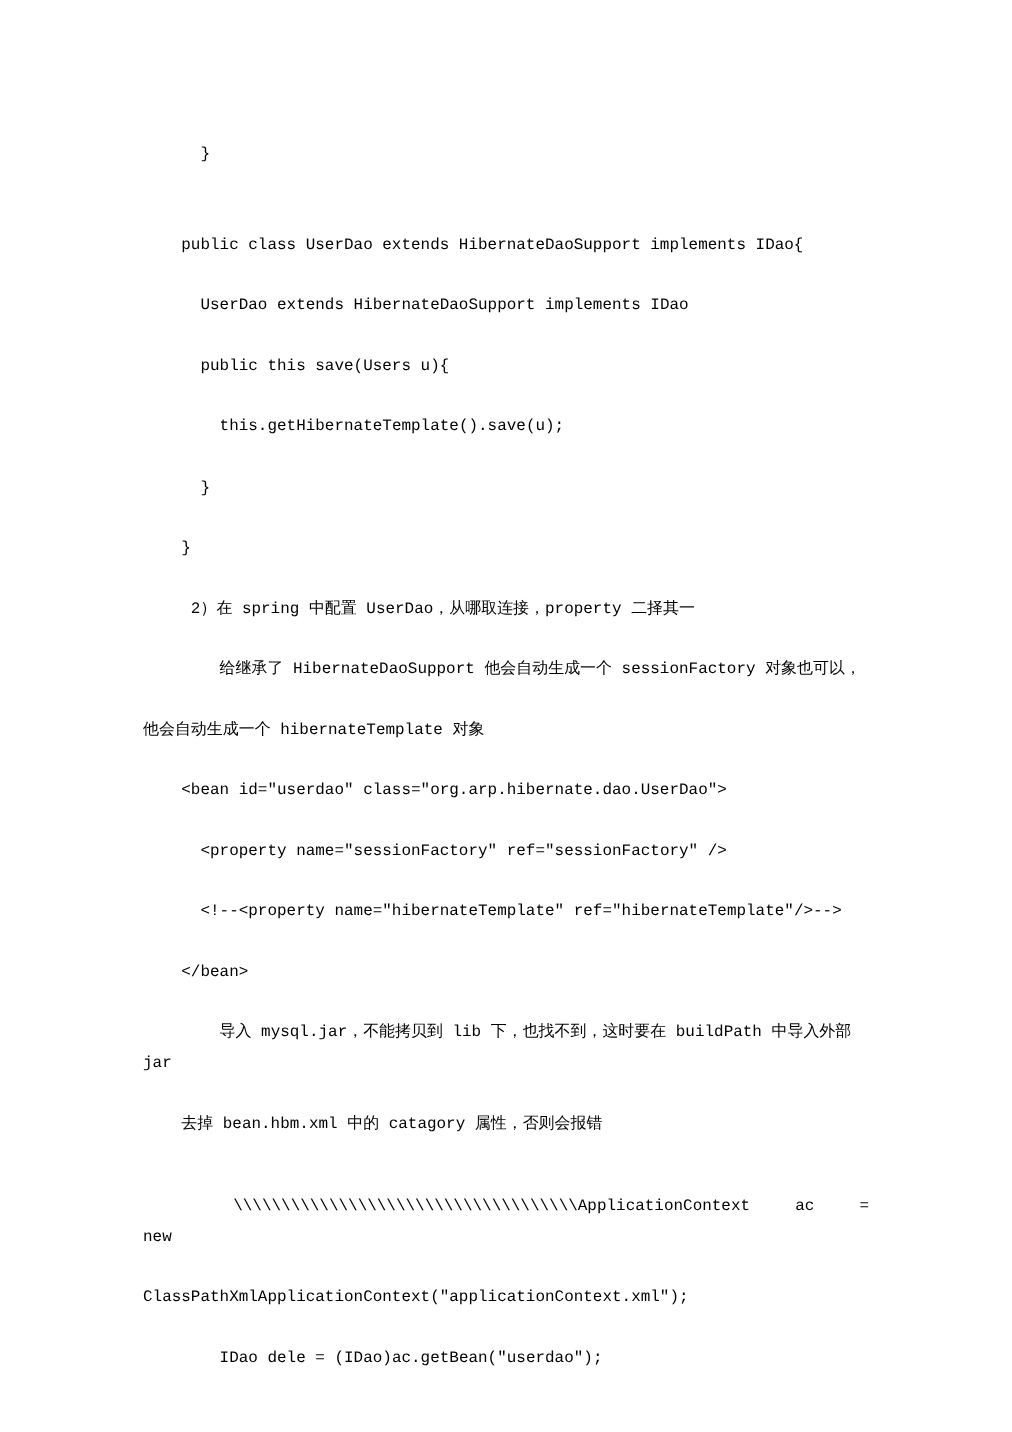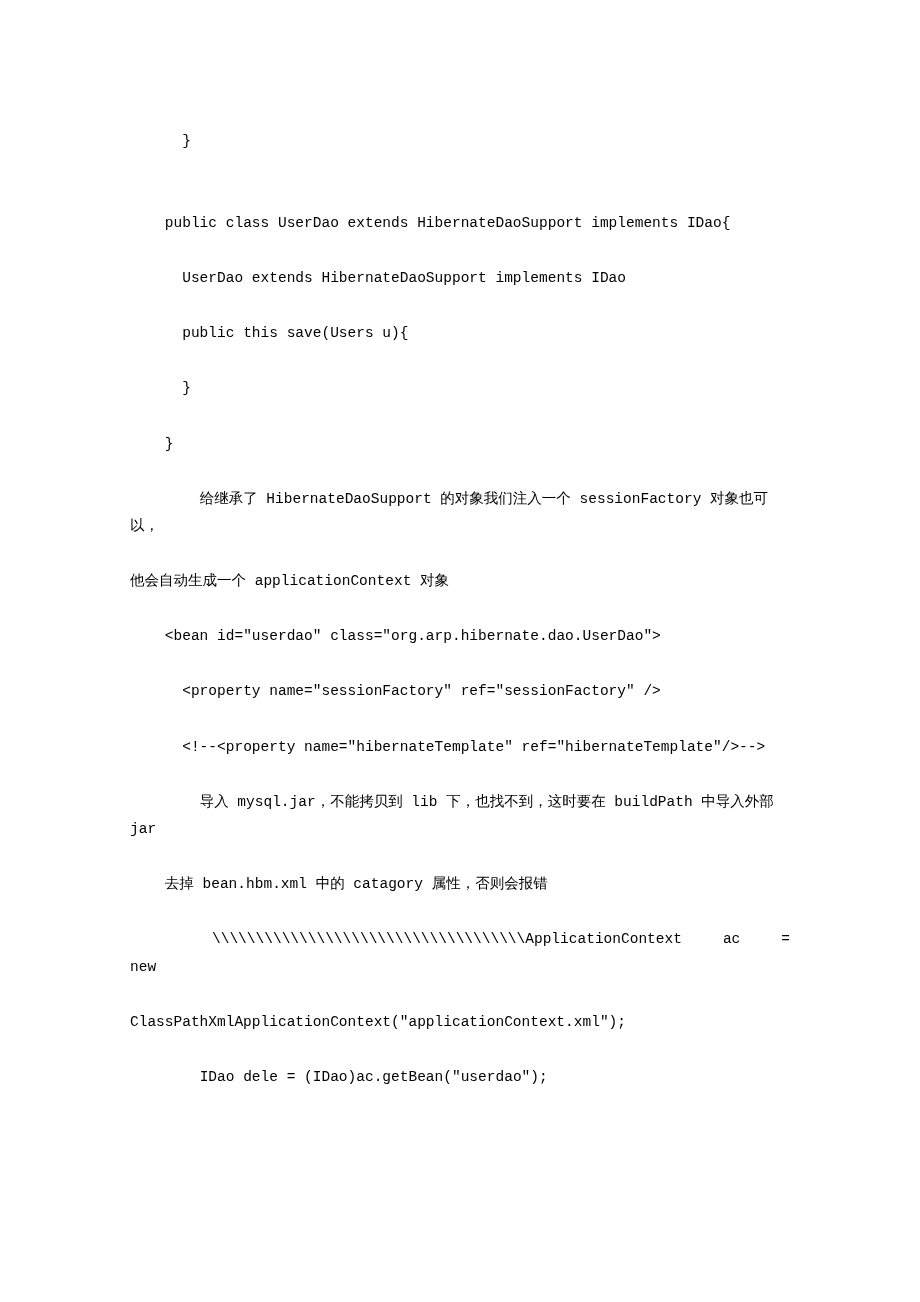--- a/index.html
+++ b/index.html
@@ -17,38 +17,42 @@
     padding: 100px 130px 100px 130px;
     box-sizing: border-box;
     white-space: pre-wrap;
   }
   .line {
     display: block;
   }
   .just {
     text-align: justify;
     text-align-last: justify;
+    margin-top: 20px;
   }
 </style>
 </head>
 <body>
 
 <div class="page">
 <span class="line">      }</span>
 <span class="line"></span>
 <span class="line">    public class UserDao extends HibernateDaoSupport implements IDao{</span>
 <span class="line">      UserDao extends HibernateDaoSupport implements IDao</span>
 <span class="line">      public this save(Users u){</span>
+<span class="line">        this.getHibernateTemplate().save(u);</span>
 <span class="line">      }</span>
 <span class="line">    }</span>
-<span class="line">        给继承了 HibernateDaoSupport 的对象我们注入一个 sessionFactory 对象也可以，</span>
-<span class="line">他会自动生成一个 applicationContext 对象</span>
+<span class="line">     2）在 spring 中配置 UserDao，从哪取连接，property 二择其一</span>
+<span class="line">        给继承了 HibernateDaoSupport 他会自动生成一个 sessionFactory 对象也可以，</span>
+<span class="line">他会自动生成一个 hibernateTemplate 对象</span>
 <span class="line">    &lt;bean id="userdao" class="org.arp.hibernate.dao.UserDao"&gt;</span>
 <span class="line">      &lt;property name="sessionFactory" ref="sessionFactory" /&gt;</span>
 <span class="line">      &lt;!--&lt;property name="hibernateTemplate" ref="hibernateTemplate"/&gt;--&gt;</span>
+<span class="line">    &lt;/bean&gt;</span>
 <span class="line">        导入 mysql.jar，不能拷贝到 lib 下，也找不到，这时要在 buildPath 中导入外部 jar</span>
 <span class="line">    去掉 bean.hbm.xml 中的 catagory 属性，否则会报错</span>
 <span class="line just">        \\\\\\\\\\\\\\\\\\\\\\\\\\\\\\\\\\\\ApplicationContext    ac    =    new</span>
 <span class="line">ClassPathXmlApplicationContext("applicationContext.xml");</span>
 <span class="line">        IDao dele = (IDao)ac.getBean("userdao");</span>
 
 
 
 
 

